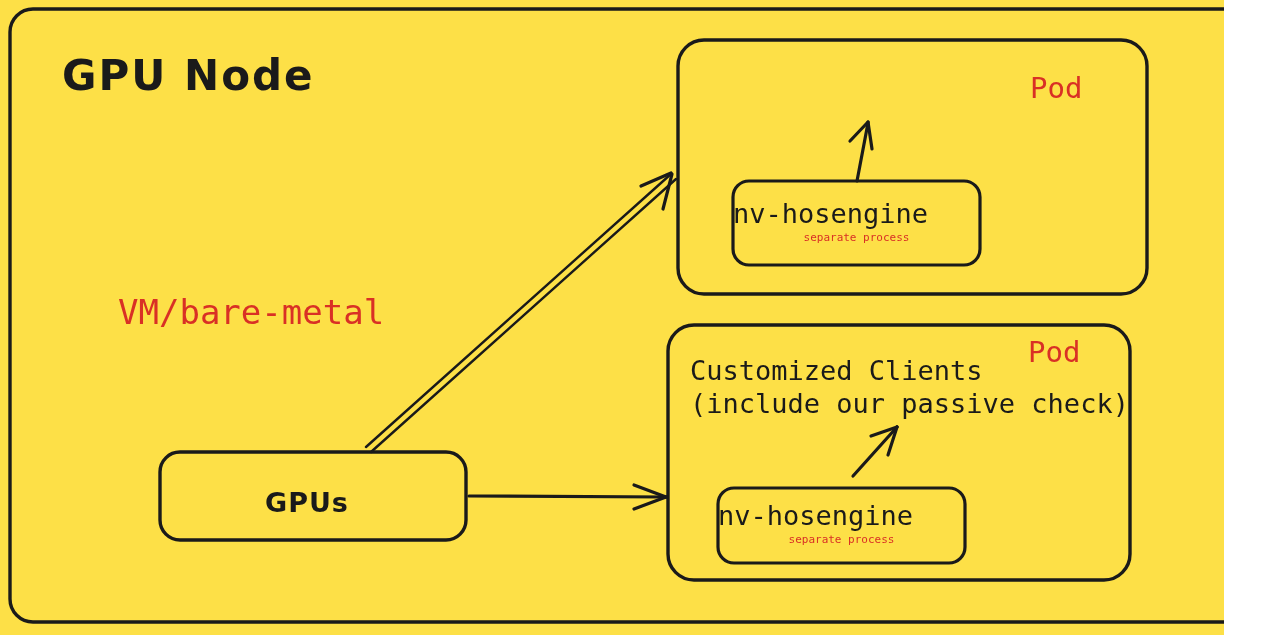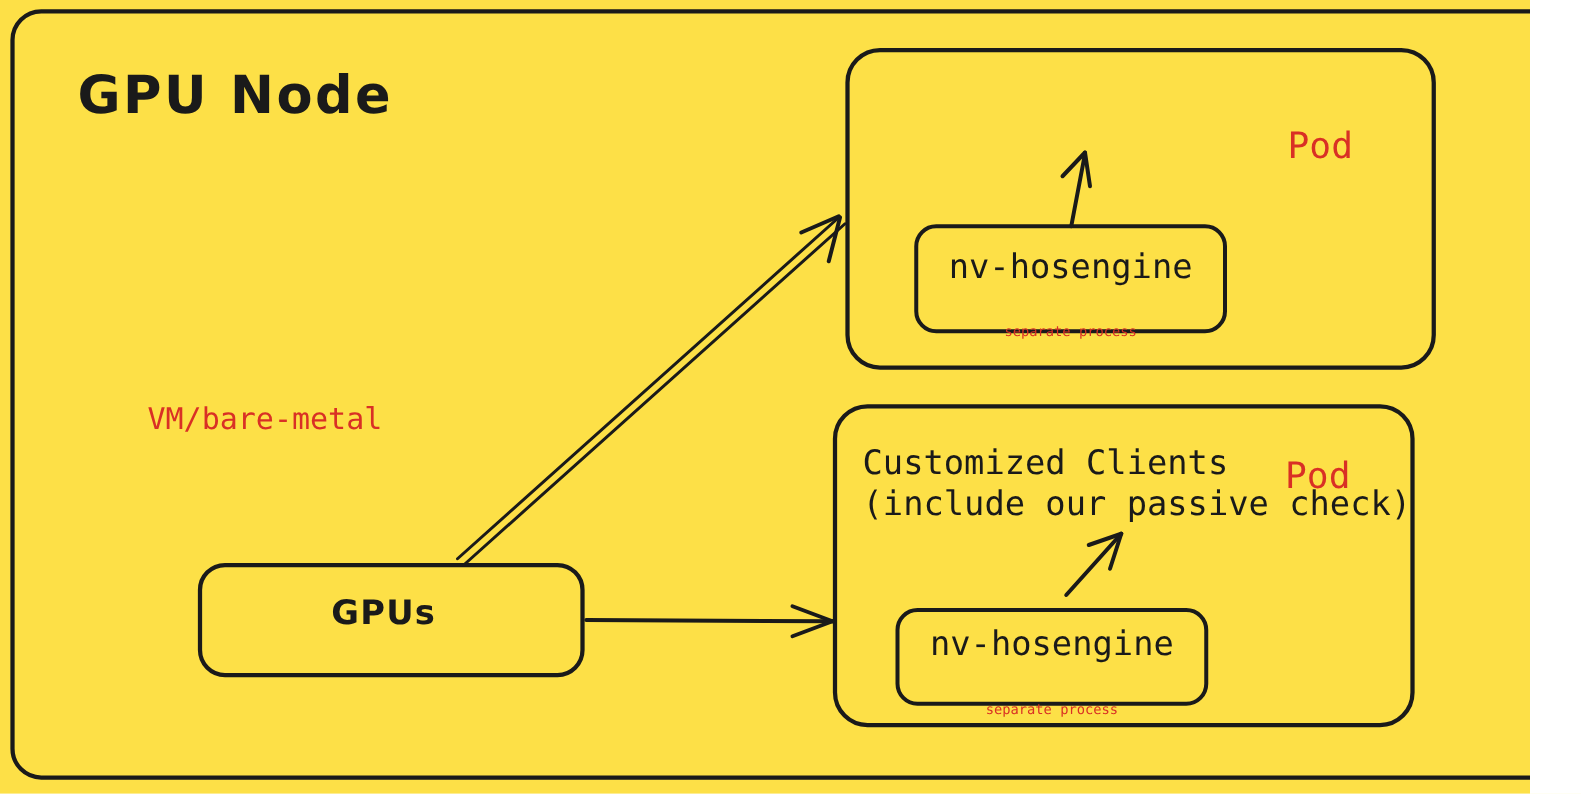--- a/index.html
+++ b/index.html
@@ -29,37 +29,37 @@
     line-height: 1.0;
   }
   .mono {
     font-family: "DejaVu Sans Mono", "Liberation Mono", monospace;
   }
   .hand {
     font-family: "DejaVu Sans", "Liberation Sans", sans-serif;
     font-weight: 600;
     letter-spacing: 1px;
   }
-  .red { color: #d93025; margin-top: 28px; }
+  .red { color: #d93025; }
 
   #node-title {
     left: 62px;
     top: 55px;
     font-size: 42px;
     letter-spacing: 2px;
   }
   #vm-label {
     left: 118px;
     top: 295px;
-    font-size: 24px;
+    font-size: 34px;
     letter-spacing: 0px;
   }
   #gpus-label {
     left: 265px;
-    top: 477px;
+    top: 489px;
     font-size: 27px;
   }
   #dcgm-label {
     left: 748px;
     top: 74px;
     font-size: 29px;
   }
   #pod-label-top {
     left: 1030px;
     top: 74px;
@@ -75,21 +75,21 @@
     top: 357px;
     font-size: 27px;
   }
   #clients-line2 {
     left: 690px;
     top: 390px;
     font-size: 27px;
   }
   .engine-name {
     font-size: 27px;
-    text-align: center;
+    text-align: left;
   }
   .engine-sub {
     font-size: 11px;
     text-align: center;
   }
   #engine-top-name  { left: 733px; top: 200px; width: 247px; }
   #engine-top-sub   { left: 733px; top: 232px; width: 247px; }
   #engine-bot-name  { left: 718px; top: 502px; width: 247px; }
   #engine-bot-sub   { left: 718px; top: 534px; width: 247px; }
 </style>

